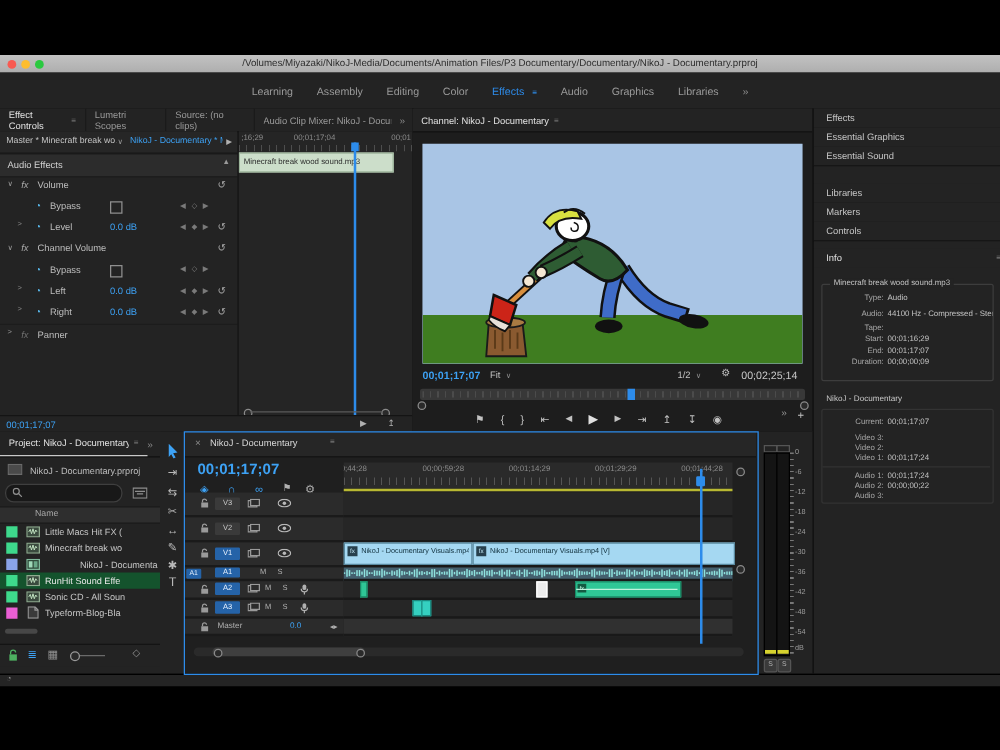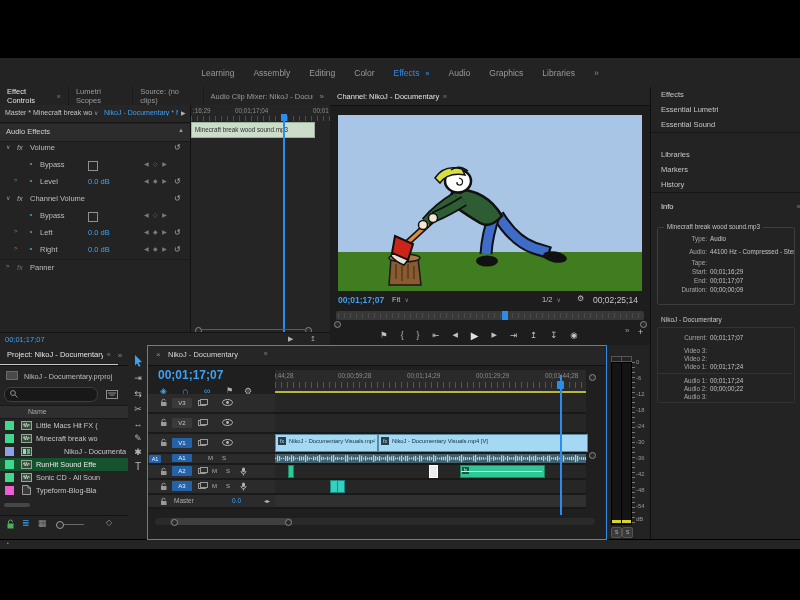--- a/index.html
+++ b/index.html
@@ -37,20 +37,26 @@
   .meter-lbl{position:absolute;left:31px;font-size:5.8px;color:#9a9a9a;}
   .tool-glyph{position:absolute;left:0;width:20px;text-align:center;font-size:9px;color:#b8b8b8;}
   .transport{position:absolute;display:flex;gap:13px;align-items:center;color:#c2c2c2;font-size:8.5px;}
   .circle-dot{position:absolute;width:5px;height:5px;border:1px solid #8a8a8a;border-radius:50%;background:#2a2a2a;}
 </style>
 </head>
 <body>
 
 <div class="screen">
 
+  <div class="abs" style="left:0;top:44px;width:800px;height:14px;background:linear-gradient(#c2c2c2,#aeaeae);border-bottom:1px solid #8a8a8a;">
+    <div class="abs" style="left:6px;top:4px;width:7px;height:7px;border-radius:50%;background:#f85a51;"></div>
+    <div class="abs" style="left:17px;top:4px;width:7px;height:7px;border-radius:50%;background:#fdbd2e;"></div>
+    <div class="abs" style="left:28px;top:4px;width:7px;height:7px;border-radius:50%;background:#2ac940;"></div>
+    <div class="abs nw" style="left:0;top:2px;width:800px;text-align:center;font-size:7.8px;color:#2e2e2e;">/Volumes/Miyazaki/NikoJ-Media/Documents/Animation Files/P3 Documentary/Documentary/NikoJ - Documentary.prproj</div>
+  </div>
 
   <div class="abs" style="left:0;top:58px;width:800px;height:29px;background:#232323;border-bottom:1px solid #0f0f0f;display:flex;align-items:center;justify-content:center;gap:19px;font-size:8.5px;color:#9a9a9a;">
     <span>Learning</span>
     <span>Assembly</span>
     <span>Editing</span>
     <span>Color</span>
     <span style="color:#2d8ceb;"><span>Effects</span>&nbsp;<span class="pm" style="color:#2d8ceb;">≡</span></span>
     <span>Audio</span>
     <span>Graphics</span>
     <span>Libraries</span>
@@ -241,25 +247,25 @@
       <span>↥</span>
       <span>↧</span>
       <span>◉</span>
     </div>
     <span class="abs" style="left:295px;top:239px;font-size:8px;color:#9a9a9a;">»</span>
     <span class="abs" style="left:308px;top:240px;font-size:9px;color:#c0c0c0;">+</span>
   </div>
 
   <div class="panel" style="left:650px;top:87px;width:150px;height:452px;border-left:1px solid #0f0f0f;">
     <div class="sb-row" style="top:0;"><span>Effects</span></div>
-    <div class="sb-row" style="top:15px;"><span>Essential Lumetri</span></div>
+    <div class="sb-row" style="top:15px;"><span>Essential Graphics</span></div>
     <div class="sb-row" style="top:30px;"><span>Essential Sound</span></div>
     <div class="sb-row" style="top:60px;"><span>Libraries</span></div>
     <div class="sb-row" style="top:75px;"><span>Markers</span></div>
-    <div class="sb-row" style="top:90px;"><span>History</span></div>
+    <div class="sb-row" style="top:90px;"><span>Controls</span></div>
     <div class="sb-row" style="top:112px;border-bottom:none;">
       <span style="color:#e0e0e0;">Info</span>
       <span class="abs" style="left:136px;top:0;font-size:6.5px;color:#7a7a7a;">≡</span>
     </div>
 
     <div class="abs" style="left:6px;top:140px;width:136px;height:76px;border:1px solid #3d3d3d;border-radius:2px;"></div>
     <span class="abs nw" style="left:13px;top:136px;font-size:6.3px;color:#c4c4c4;background:#232323;padding:0 3px;">Minecraft break wood sound.mp3</span>
     <span class="info-lbl" style="left:8px;top:148px;">Type:</span>
       <span class="info-val" style="left:59px;top:148px;">Audio</span>
     <span class="info-lbl" style="left:8px;top:161px;">Audio:</span>

